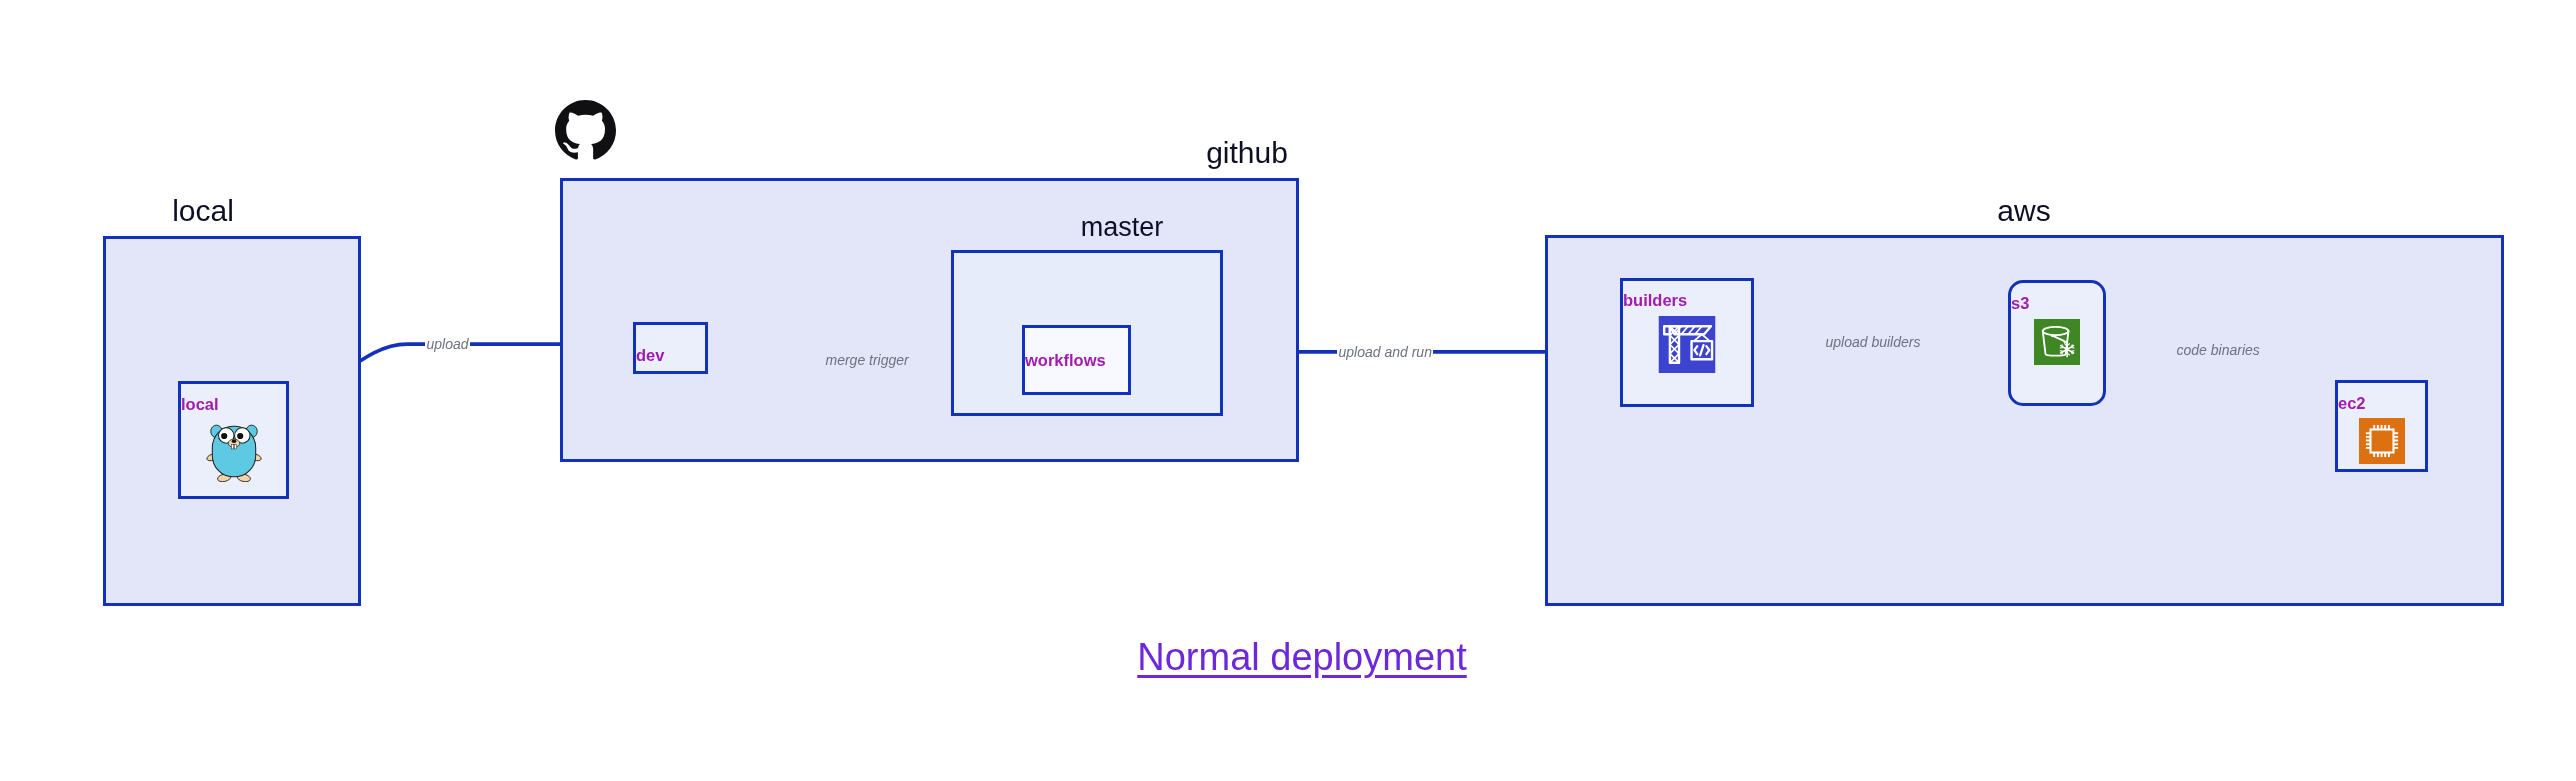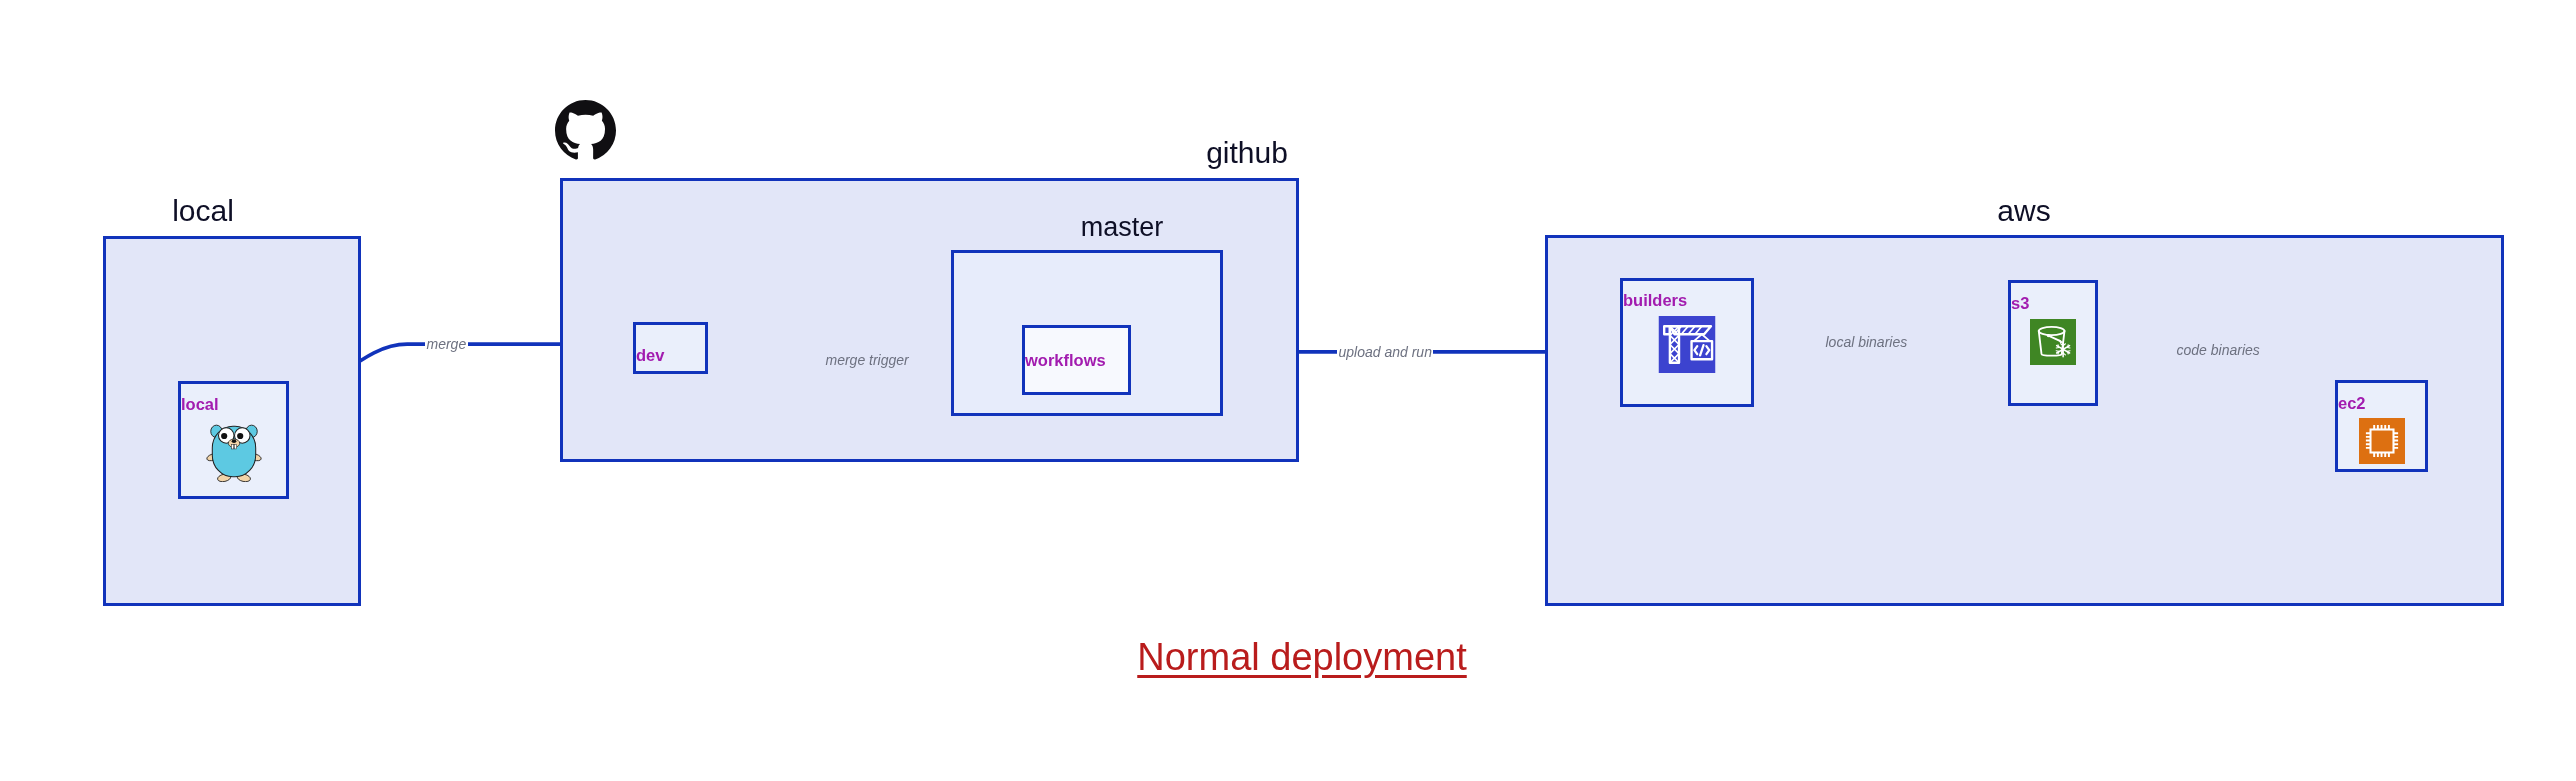--- a/index.html
+++ b/index.html
@@ -78,21 +78,21 @@
     background: #ffffff;
     padding: 0 1.5px;
     font-family: "Liberation Sans", sans-serif;
   }
   .edge-label.on-group { background: #e2e6f8; }
   .edge-label.on-white { background: #ffffff; }
 
   
   #caption {
     position: absolute;
-    color: #b91c1c;
+    color: #6d28d9;
     font-size: 38px;
     font-weight: 400;
     text-decoration: underline;
     text-underline-offset: 5.2px;
     white-space: nowrap;
     font-family: "Liberation Sans", sans-serif;
   }
 
   svg.overlay {
     position: absolute;
@@ -156,21 +156,21 @@
 
         <ellipse cx="55" cy="45" rx="11" ry="8" fill="#f2d4a8" stroke="#222" stroke-width="1.5"></ellipse>
         <ellipse cx="55" cy="41" rx="4.5" ry="3.5" fill="#111"></ellipse>
 
         <rect x="50" y="47" width="4.5" height="9" fill="#fff" stroke="#222" stroke-width="1"></rect>
         <rect x="55.5" y="47" width="4.5" height="9" fill="#fff" stroke="#222" stroke-width="1"></rect>
       </svg>
     </span>
   </div>
 
-  <div class="edge-label on-white" style="left:425px; top:337px;">merge</div>
+  <div class="edge-label on-white" style="left:425px; top:337px;">upload</div>
 
   <span style="position:absolute; left:555px; top:100px; width:61px; height:61px;">
     <svg viewBox="0 0 16 16" width="61" height="61" fill="#100f12">
       <path d="M8 0C3.58 0 0 3.58 0 8c0 3.54 2.29 6.53 5.47 7.59.4.07.55-.17.55-.38
                0-.19-.01-.82-.01-1.49-2.01.37-2.53-.49-2.69-.94-.09-.23-.48-.94-.82-1.13
                -.28-.15-.68-.52-.01-.53.63-.01 1.08.58 1.23.82.72 1.21 1.87.87 2.33.66
                .07-.52.28-.87.51-1.07-1.78-.2-3.64-.89-3.64-3.95 0-.87.31-1.59.82-2.15
                -.08-.2-.36-1.02.08-2.12 0 0 .67-.21 2.2.82.64-.18 1.32-.27 2-.27
                .68 0 1.36.09 2 .27 1.53-1.04 2.2-.82 2.2-.82.44 1.1.16 1.92.08 2.12
                .51.56.82 1.27.82 2.15 0 3.07-1.87 3.75-3.65 3.95.29.25.54.73.54 1.48
@@ -229,23 +229,23 @@
 
         <g fill="none" stroke="#ffffff" stroke-width="4" stroke-linecap="round" stroke-linejoin="round">
           <path d="M68 53 L63 60 L68 67"></path>
           <path d="M84 53 L89 60 L84 67"></path>
           <path d="M79 51 L73 69"></path>
         </g>
       </svg>
     </span>
   </div>
 
-  <div class="edge-label on-group" style="left:1824px; top:335px;">local binaries</div>
-
-  <div class="node" style="left:2008px; top:280px; width:90px; height:126px;">
+  <div class="edge-label on-group" style="left:1824px; top:335px;">upload builders</div>
+
+  <div class="node" style="left:2008px; top:280px; width:98px; height:126px;border-radius:15px;">
     <div class="node-title" style="top:11.3px; font-size:16.5px;">s3</div>
     <span class="node-icon" style="top:36px; width:46px; height:46px;">
       <svg viewBox="0 0 100 100" width="46" height="46">
         <rect x="0" y="0" width="100" height="100" fill="#3f8624"></rect>
         <g fill="none" stroke="#ffffff" stroke-width="4" stroke-linecap="round" stroke-linejoin="round">
 
           <ellipse cx="47" cy="26" rx="28" ry="9"></ellipse>
           <path d="M19 26 L25 76 C25 81 69 81 69 76 L75 26"></path>
 
           <path d="M40 36 L66 48"></path>

